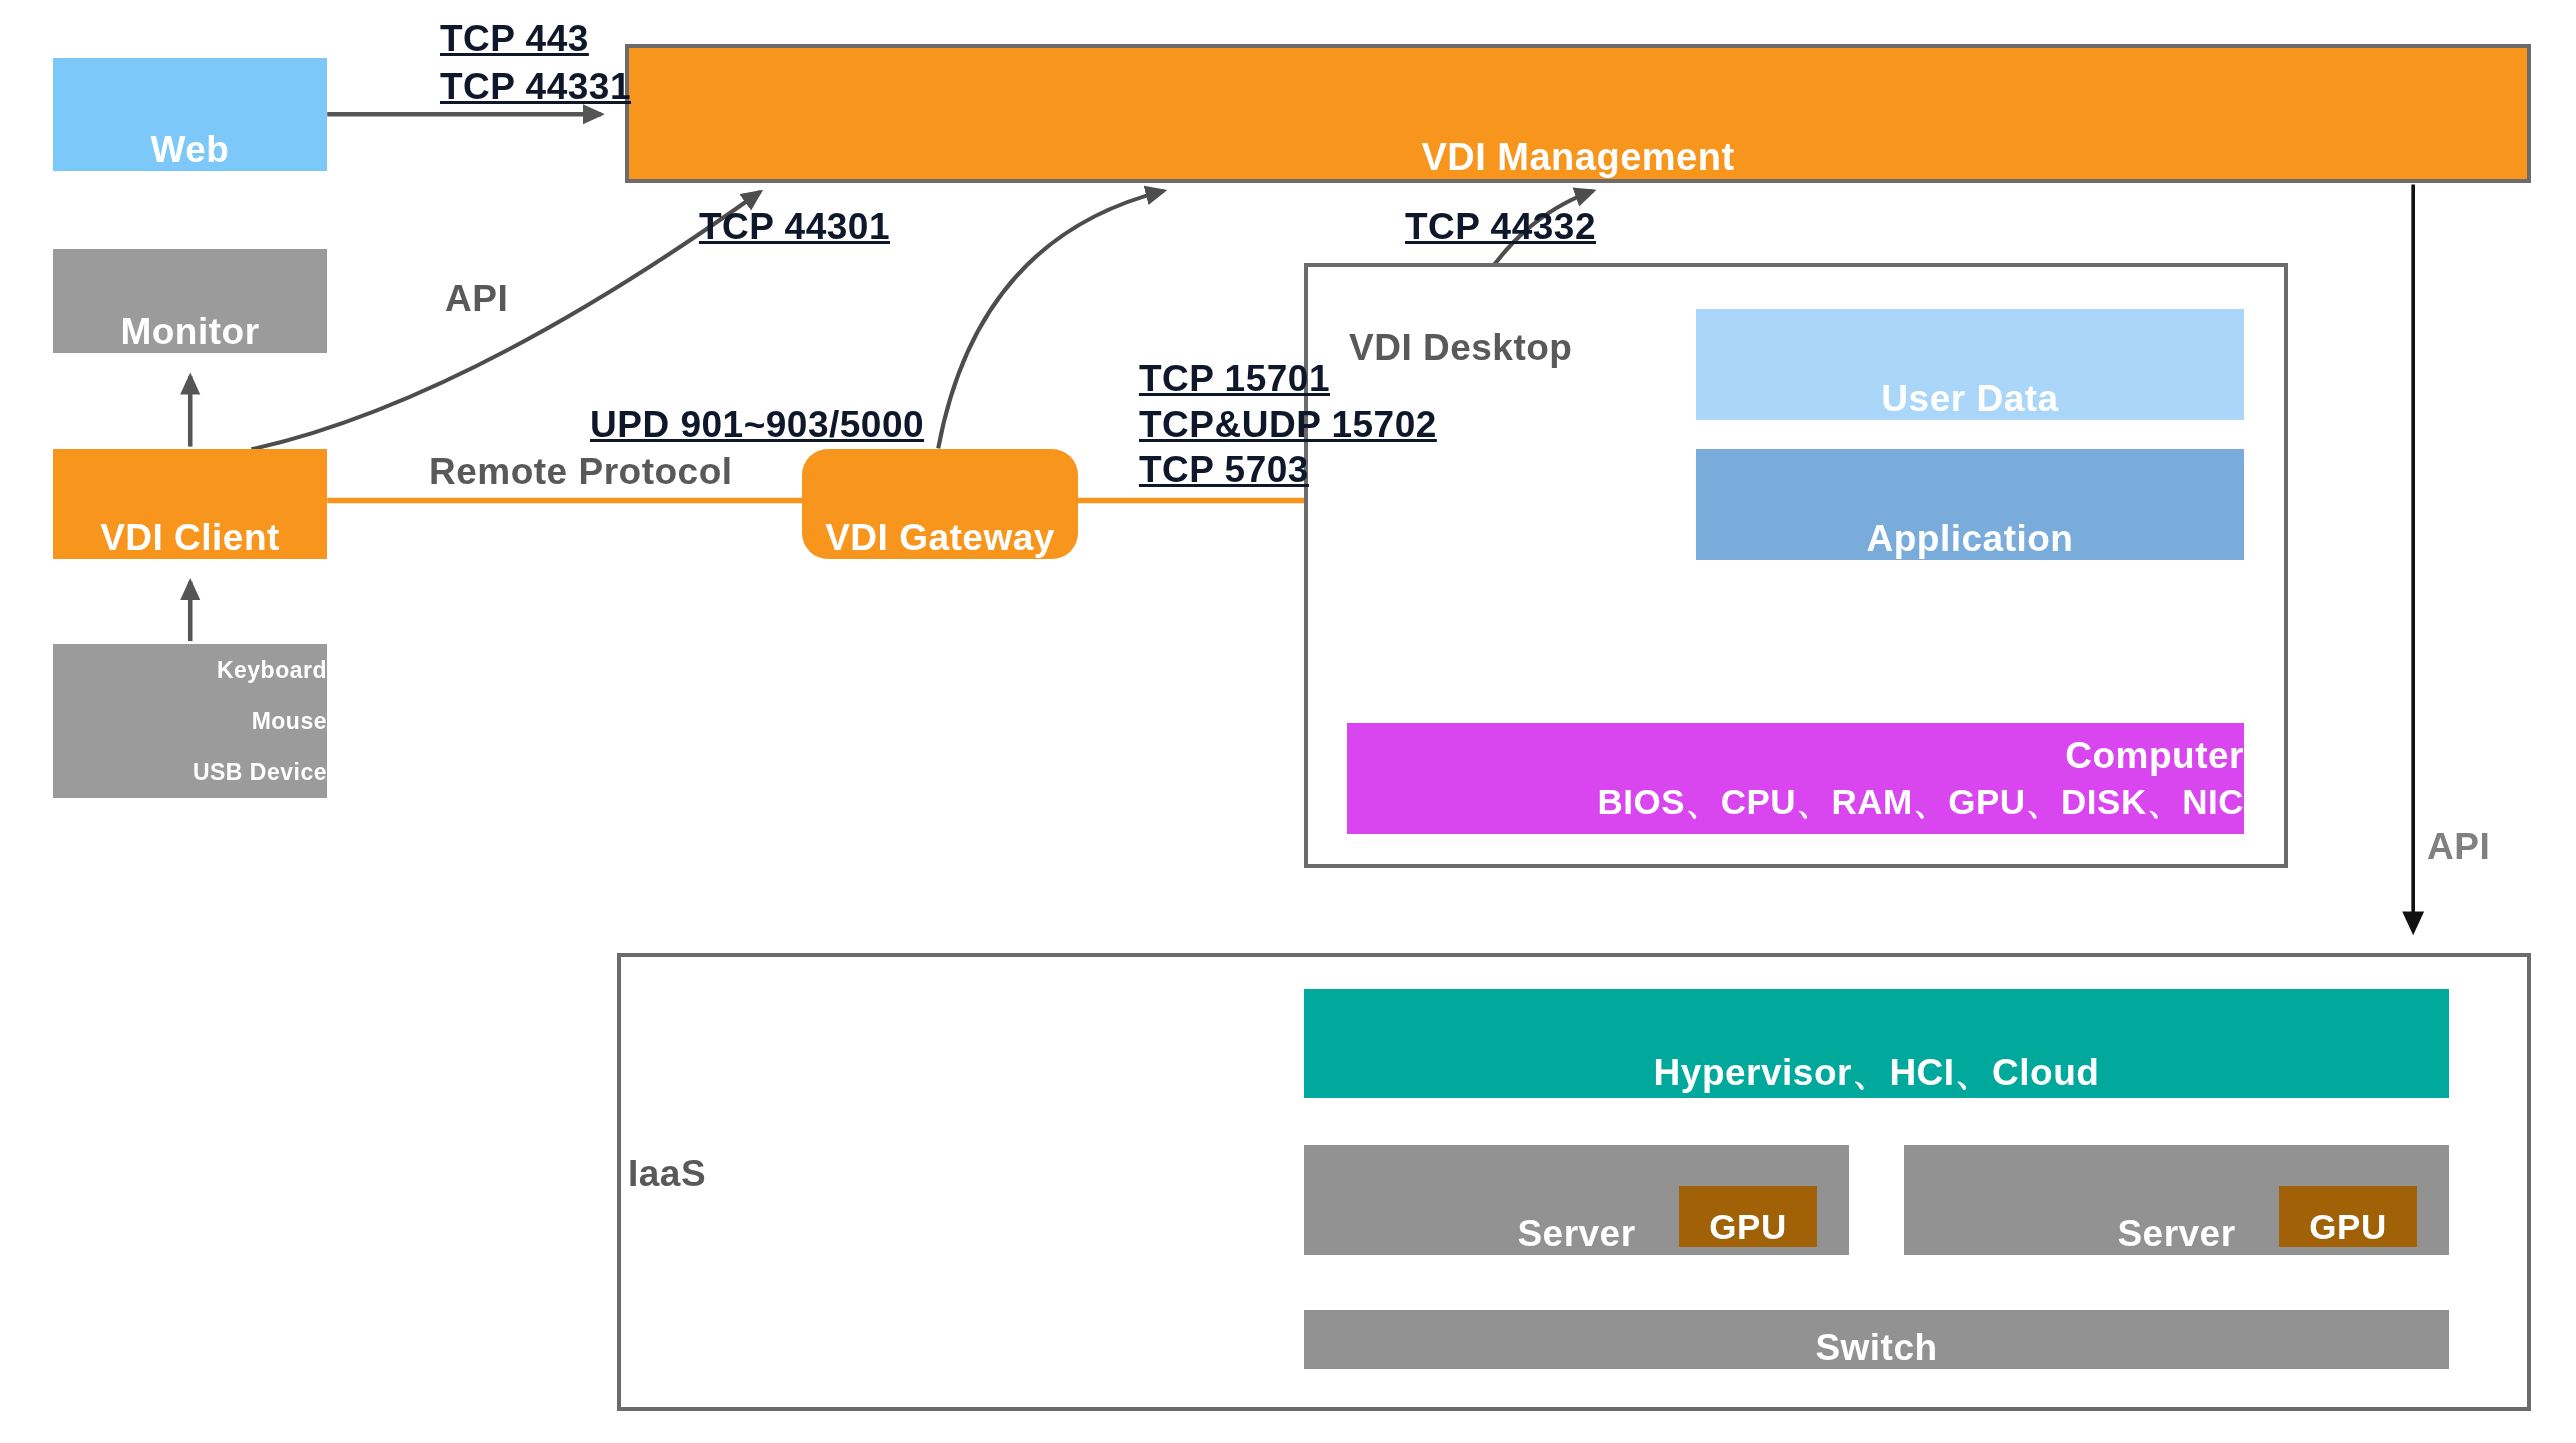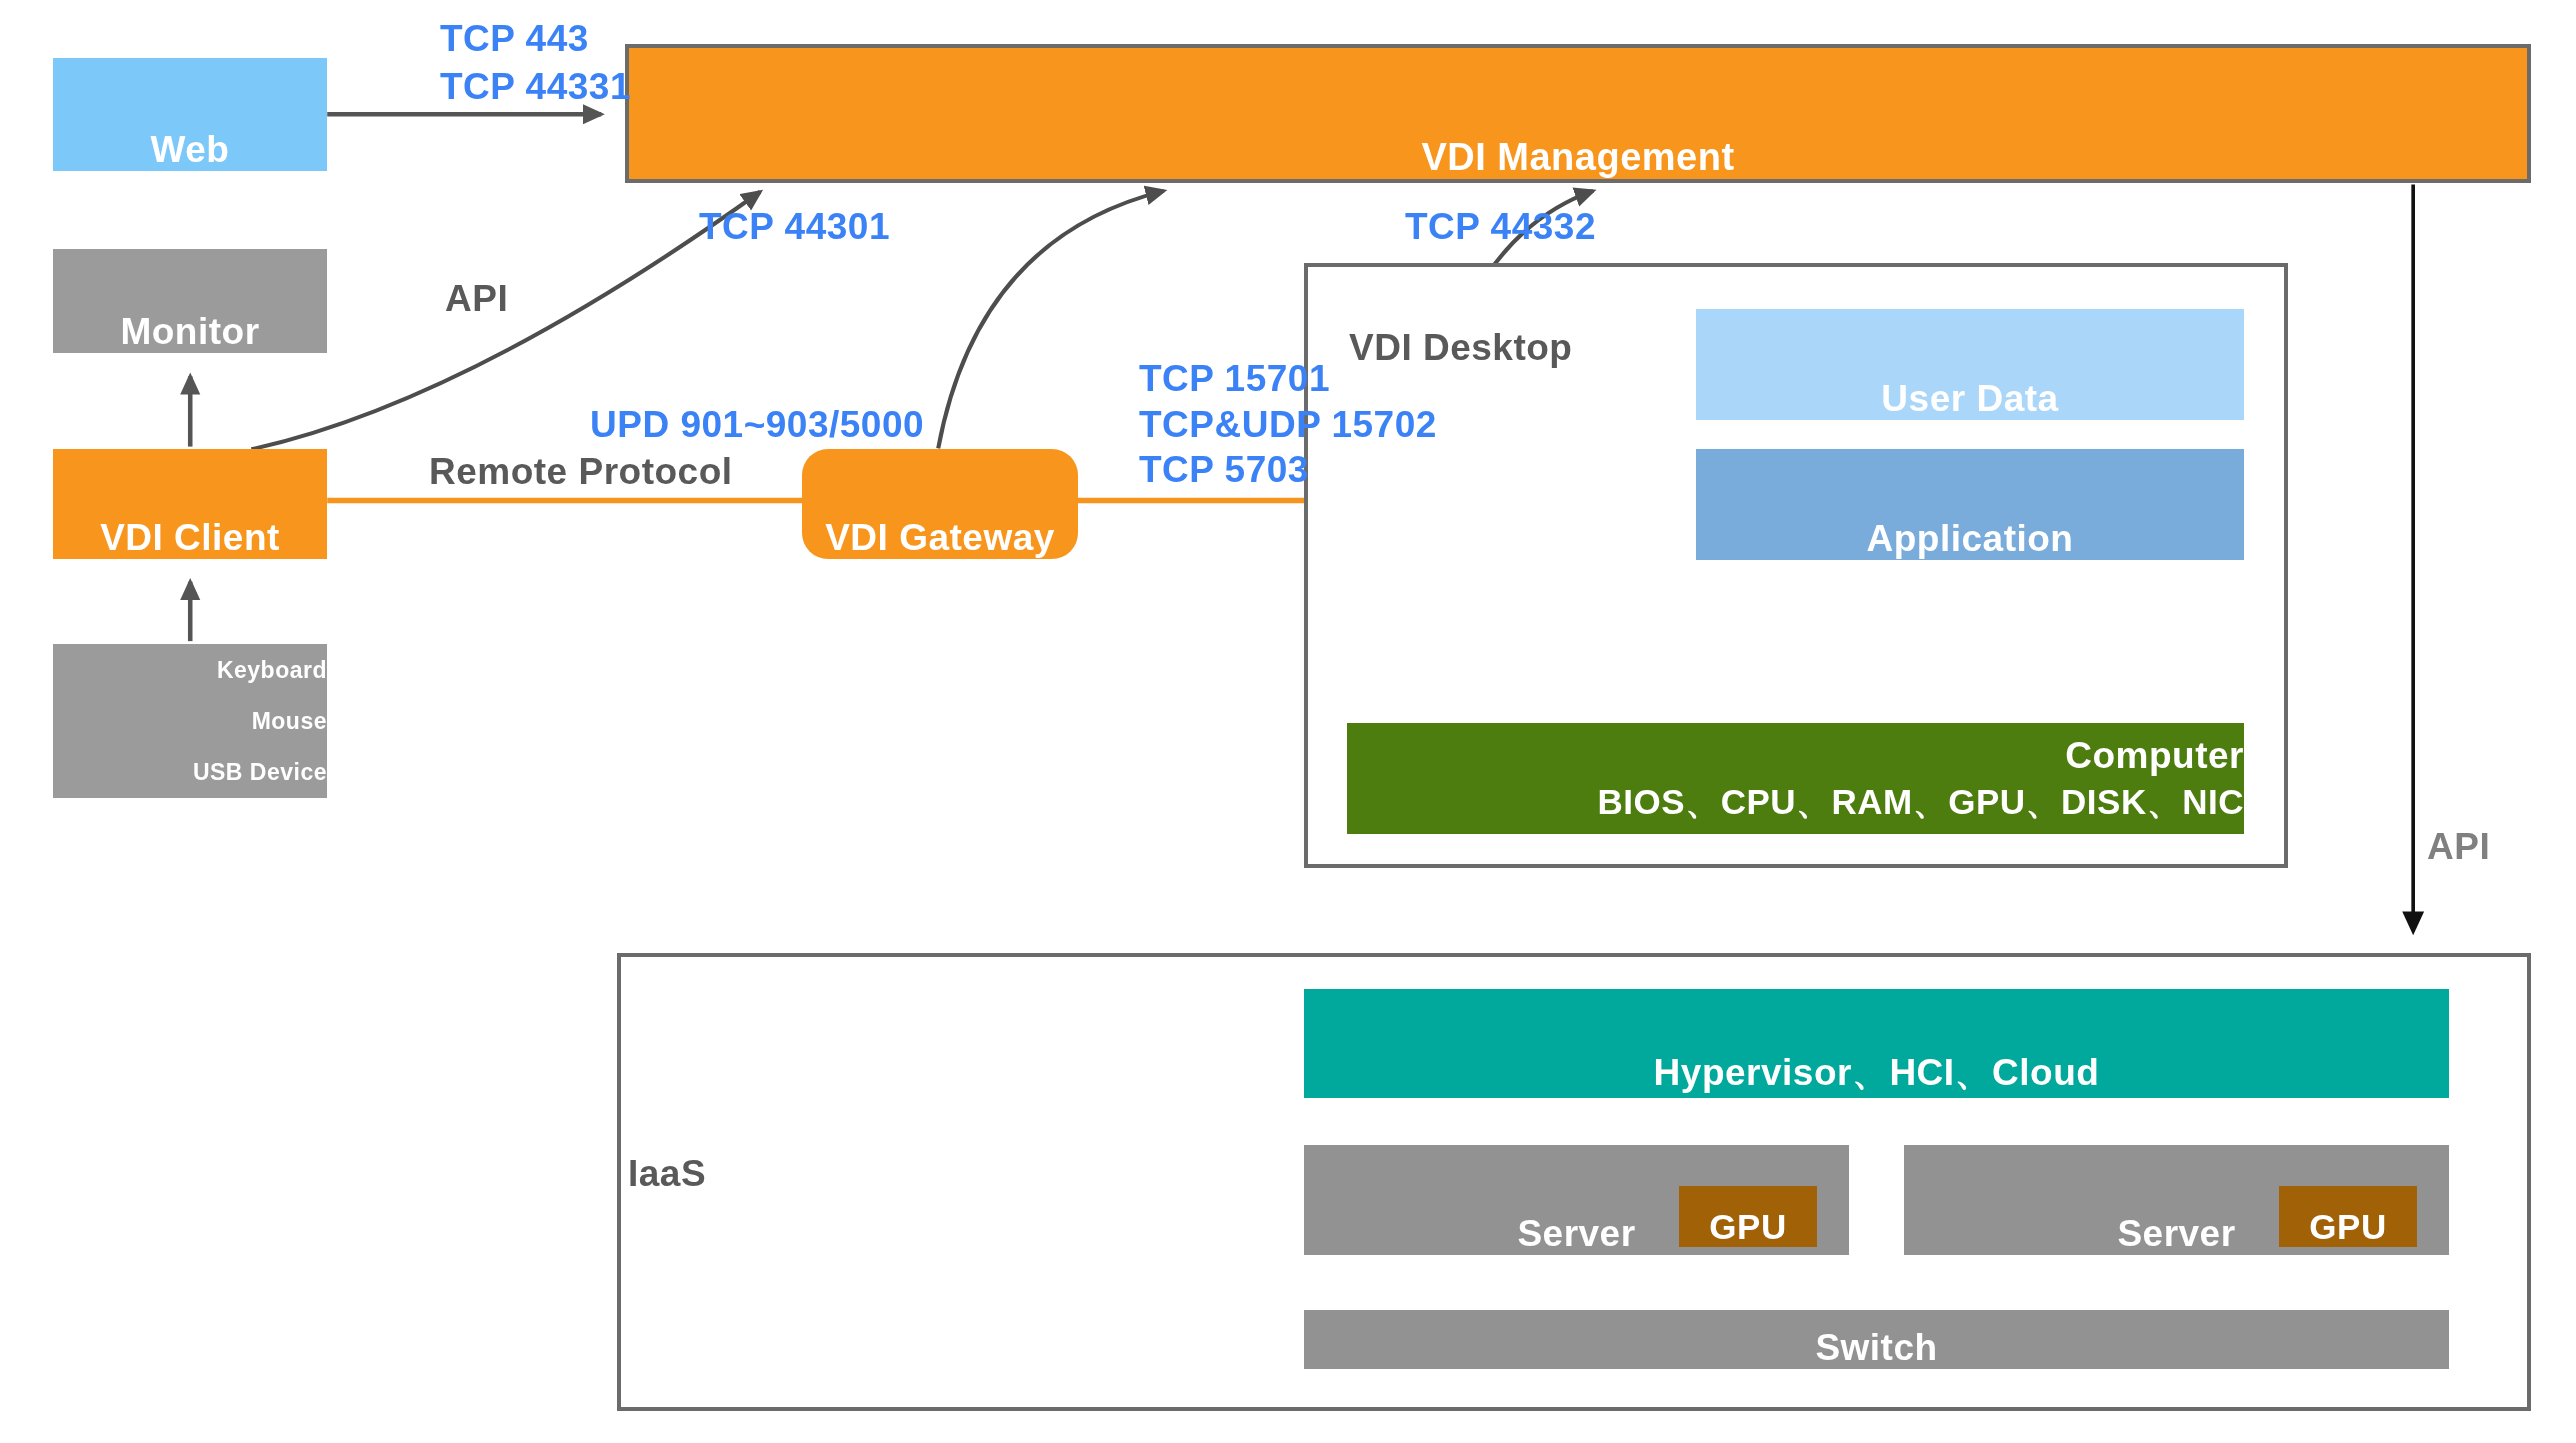--- a/index.html
+++ b/index.html
@@ -11,30 +11,30 @@
     position:absolute;display:flex;align-items:flex-end;justify-content:center;
     color:#ffffff;font-size:37px;letter-spacing:0.5px;box-sizing:border-box;text-align:center;
   }
   .orange{background:#F8951D;}
   .ltblue{background:#7CC8F8;}
   .grayb{background:#9B9B9B;}
   .servergray{background:#929292;}
   .userdata{background:#AAD6FA;}
   .appblue{background:#79ACDB;}
   .osblue{background:#3E6E99;}
-  .navy{background:#4d7c0f;}
+  .navy{background:#d946ef;}
   .teal{background:#00A99C;}
   .green{background:#a16207;margin-top:16px;}
   .container{
     position:absolute;background:#ffffff;border:4.6px solid #6b6b6b;box-sizing:border-box;
   }
   .edge-label{
     position:absolute;white-space:nowrap;font-size:37px;line-height:42px;letter-spacing:0.5px;
   }
-  .blue-label{color:#3b82f6;}
+  .blue-label{color:#0f172a;text-decoration:underline;}
   .gray-label{color:#595959;}
   .ltgray-label{color:#808080;}
   .multiline{flex-direction:column;line-height:51px;}
   .computer-sub{font-size:35px;line-height:46px;}
   svg#wires{position:absolute;left:0;top:0;width:2576px;height:1443px;pointer-events:none;}
 </style>
 </head>
 <body>
 
 <div id="canvas">

